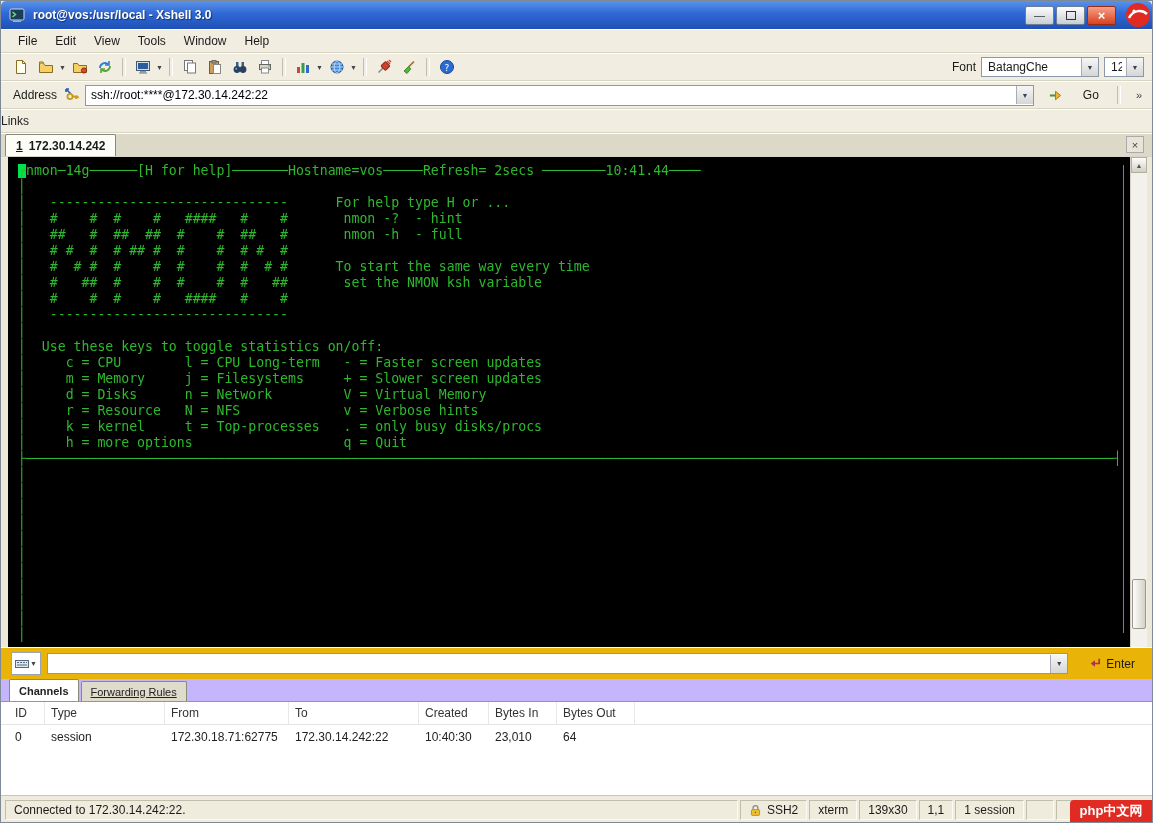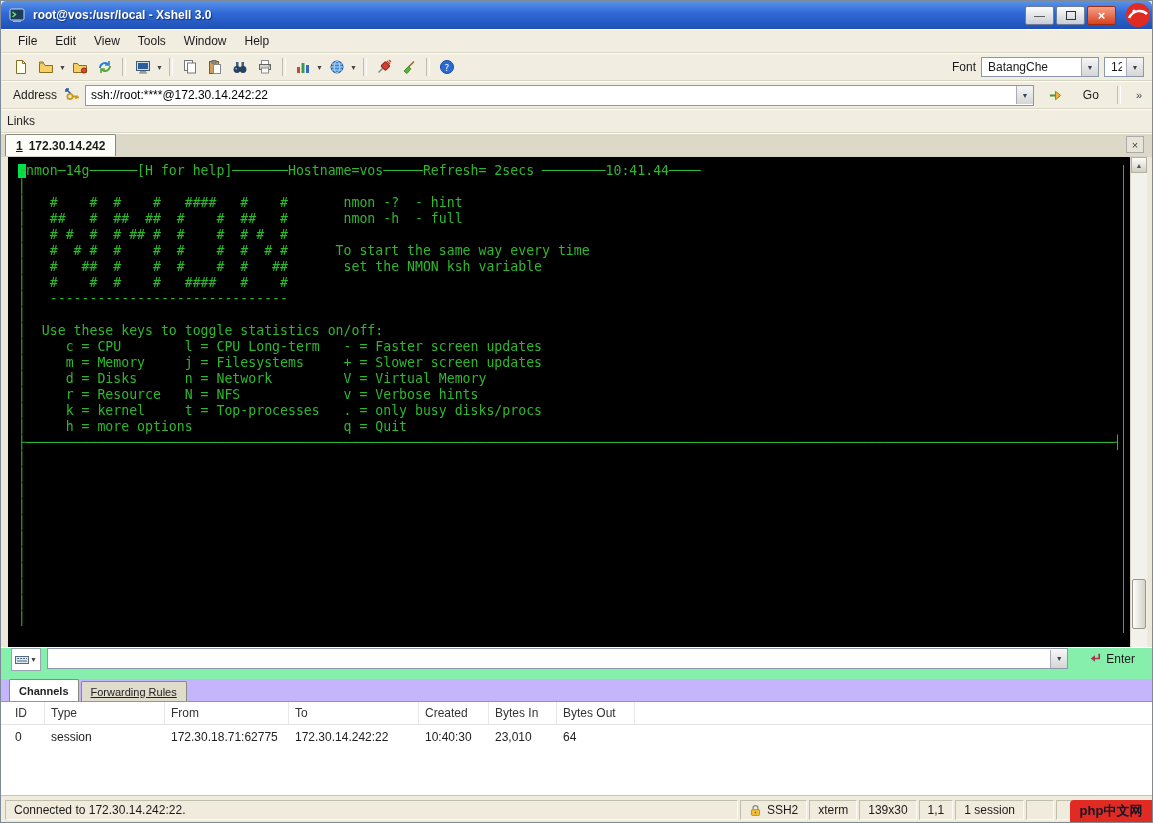--- a/index.html
+++ b/index.html
@@ -21,21 +21,21 @@
   .winbtn.max span{display:block;width:8px;height:7px;border:1px solid #333;}
   .winbtn.close{background:linear-gradient(180deg,#f5a088,#d8411f);border-color:#9c2c10;color:#fff;font-size:13px;font-weight:bold;}
   .ball-logo{position:absolute;right:1px;top:1px;width:26px;height:26px;}
   
   .bar{position:absolute;left:0;width:100%;display:flex;align-items:center;box-sizing:border-box;
     background:#f1eee1;border-bottom:1px solid #d8d4c4;border-top:1px solid #fff;}
   .menubar{top:28px;height:24px;padding-left:8px;background:#f1eee1;}
   .menu-item{padding:3px 9px;cursor:default;}
   .toolbar{top:52px;height:28px;padding-left:8px;gap:1px;}
   .addressbar{top:80px;height:28px;padding:0 6px 0 12px;gap:5px;}
-  .linksbar{top:108px;height:24px;padding-left:6px;color:#222;}
+  .linksbar{top:108px;height:24px;padding-left:0;color:#222;}
   .tabbar{top:132px;height:24px;background:#ddd9c9;border-top:1px solid #fff;padding:2px 4px 0 4px;align-items:flex-end;}
   
   .ti{width:22px;height:22px;display:inline-flex;align-items:center;justify-content:center;border:1px solid transparent;border-radius:2px;}
   .dd{font-size:7px;color:#444;margin-left:-1px;width:9px;text-align:center;}
   .tsep{width:2px;height:18px;margin:0 4px;border-left:1px solid #c2beae;border-right:1px solid #fff;}
   .tool-right{margin-left:auto;display:flex;align-items:center;gap:5px;padding-right:8px;}
   .combo{height:20px;background:#fff;border:1px solid #8a98ac;display:inline-flex;align-items:center;
     padding-left:6px;box-sizing:border-box;}
   .combo .val{flex:1;overflow:hidden;white-space:nowrap;}
   .cdd{width:16px;height:18px;margin-left:4px;background:linear-gradient(180deg,#f6f6f6,#d6d6d6);
@@ -63,22 +63,22 @@
   .term-inner{position:relative;z-index:1;}
   .term-rborder{position:absolute;left:1115px;top:8px;height:468px;width:1px;background:#2eb82e;}
   
   .vsb{position:absolute;right:0;top:0;width:17px;height:100%;background:#f2f1ec;border-left:1px solid #d5d2c5;box-sizing:border-box;}
   .sb-btn{height:16px;background:linear-gradient(180deg,#fdfdfd,#d2cfc2);border:1px solid #b3b0a0;
     display:flex;align-items:center;justify-content:center;font-size:7px;color:#555;box-sizing:border-box;}
   .sb-btn.down{position:absolute;bottom:0;left:0;right:0;}
   .sb-thumb{position:absolute;left:1px;right:1px;top:422px;height:50px;background:linear-gradient(90deg,#fdfdfd,#d5d2c5);
     border:1px solid #9a978a;border-radius:2px;box-sizing:border-box;}
   
-  .quickbar{position:absolute;left:0;top:646px;width:100%;height:32px;background:#86efac;border-top:1px solid #fff;
-    display:flex;align-items:flex-start;padding:0 10px;box-sizing:border-box;gap:6px;}
+  .quickbar{position:absolute;left:0;top:646px;width:100%;height:32px;background:#eab308;border-top:1px solid #fff;
+    display:flex;align-items:center;padding:0 10px;box-sizing:border-box;gap:6px;}
   .qb-icon{display:flex;align-items:center;border:1px solid #98a4b4;background:#fff;height:21px;padding:0 2px;}
   .qb-input{flex:1;height:21px;background:#fff;border:1px solid #8a98ac;display:flex;align-items:center;box-sizing:border-box;}
   .qb-input input{flex:1;border:0;outline:0;height:17px;background:transparent;font-family:"Liberation Sans",sans-serif;}
   .enter-btn{display:flex;align-items:center;gap:4px;padding:2px 6px;margin-left:6px;border:1px solid transparent;border-radius:2px;}
   
   .panel{position:absolute;left:0;top:678px;width:100%;height:116px;background:#c4b5fd;}
   .panel-tabs{height:22px;display:flex;align-items:flex-end;padding-left:8px;gap:2px;}
   .ptab{height:19px;display:flex;align-items:center;padding:0 9px;font-size:11px;
     border:1px solid #8a8a7a;border-bottom:none;border-radius:2px 2px 0 0;background:#e0dccc;color:#222;}
   .ptab.active{background:#fff;height:21px;font-weight:bold;}
@@ -92,21 +92,21 @@
   .c4{width:70px;}.c5{width:68px;}.c6{width:78px;}
   
   .statusbar{position:absolute;left:0;top:794px;width:100%;height:29px;background:#efecdd;border-top:1px solid #c9c5b5;
     display:flex;align-items:center;padding:0 4px;box-sizing:border-box;gap:2px;}
   .seg{height:20px;display:flex;align-items:center;padding:0 8px;
     border:1px solid;border-color:#c2bead #fbfaf4 #fbfaf4 #c2bead;box-sizing:border-box;white-space:nowrap;}
   .seg.msg{flex:1;}
   .seg.empty1{width:28px;}
   .seg.empty2{width:92px;}
   
-  .wm{position:absolute;right:0;bottom:0;width:82px;height:22px;background:#e02a22;color:#0f172a;
+  .wm{position:absolute;right:0;bottom:0;width:82px;height:22px;background:#e02a22;color:#ffffff;
     font-weight:bold;font-size:13px;display:flex;align-items:center;justify-content:center;border-radius:4px 0 0 0;z-index:5;}
 </style>
 </head>
 <body>
 
 <div class="titlebar">
   <span class="app-icon">
     <svg width="16" height="16" viewBox="0 0 16 16">
         <rect x="1" y="2" width="14" height="11" rx="1.5" fill="#1c3c5c" stroke="#cfd8e0"></rect>
         <path d="M3.5 5l3 2.5-3 2.5" stroke="#6fe06f" fill="none" stroke-width="1.5"></path>
@@ -293,20 +293,21 @@
   </span>
   <span class="tab-close">×</span>
 </div>
 
 <div class="termwrap">
   <div class="term termpad">
     <div class="cursor-block"></div>
     <div class="term-inner">
       <div class="tline">┌nmon─14g──────[H for help]───────Hostname=vos─────Refresh= 2secs ────────10:41.44────</div>
       <div class="tline">│</div>
+      <div class="tline">│   ------------------------------      For help type H or ...</div>
       <div class="tline">│   #    #  #    #   ####   #    #       nmon -?  - hint</div>
       <div class="tline">│   ##   #  ##  ##  #    #  ##   #       nmon -h  - full</div>
       <div class="tline">│   # #  #  # ## #  #    #  # #  #</div>
       <div class="tline">│   #  # #  #    #  #    #  #  # #      To start the same way every time</div>
       <div class="tline">│   #   ##  #    #  #    #  #   ##       set the NMON ksh variable</div>
       <div class="tline">│   #    #  #    #   ####   #    #</div>
       <div class="tline">│   ------------------------------</div>
       <div class="tline">│</div>
       <div class="tline">│  Use these keys to toggle statistics on/off:</div>
       <div class="tline">│     c = CPU        l = CPU Long-term   - = Faster screen updates</div>

